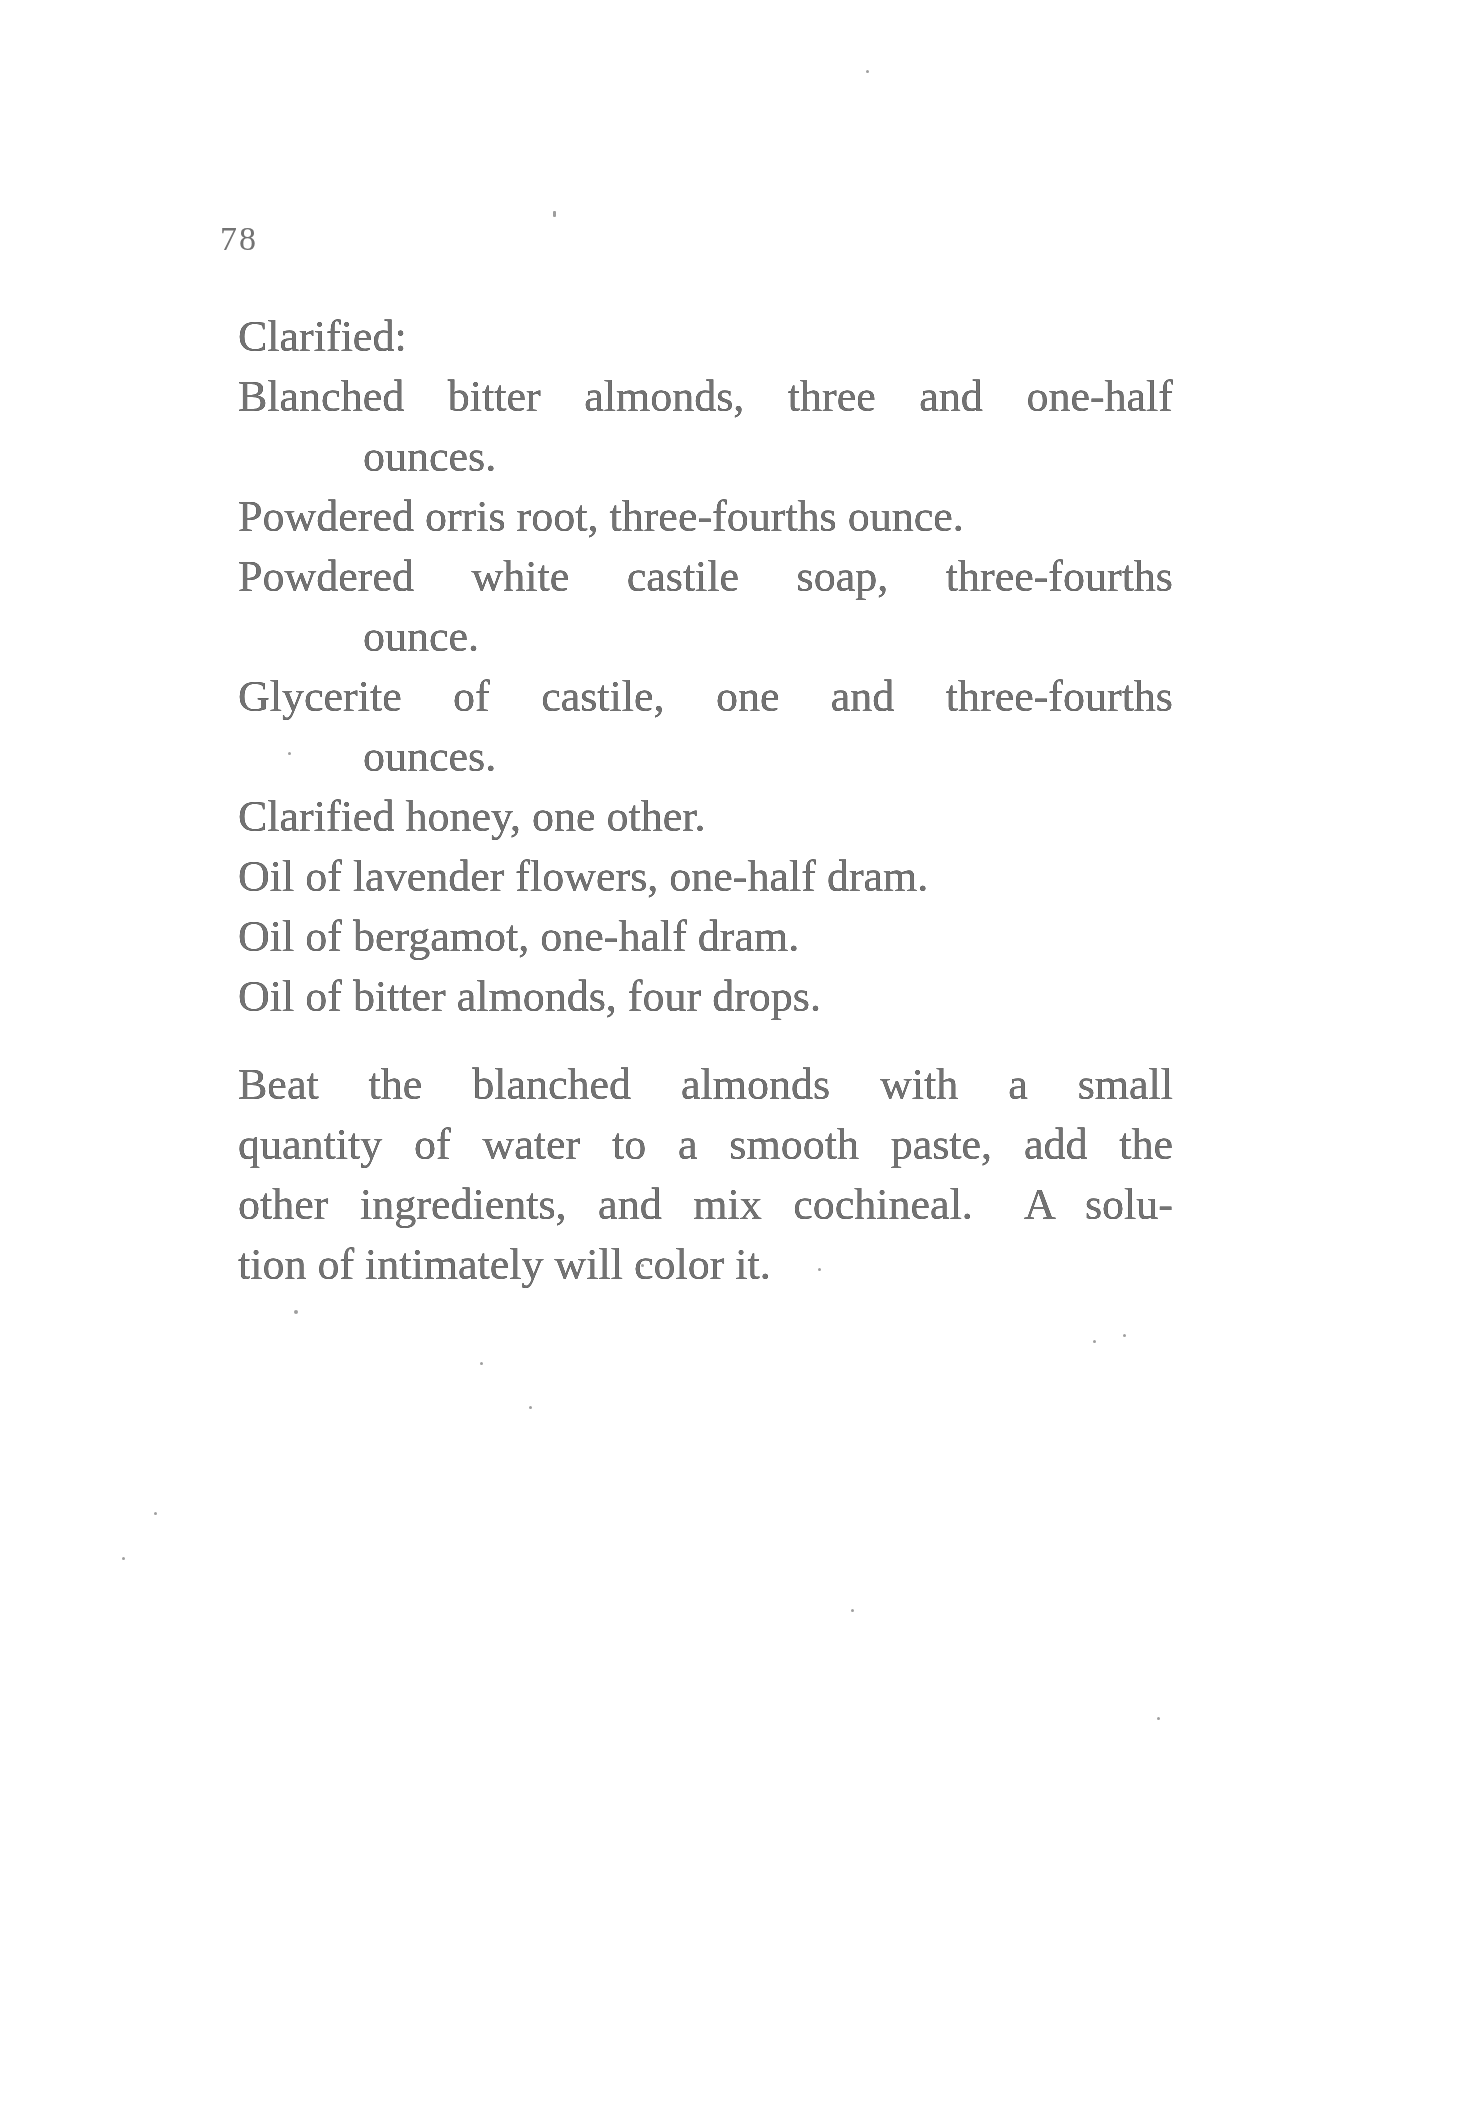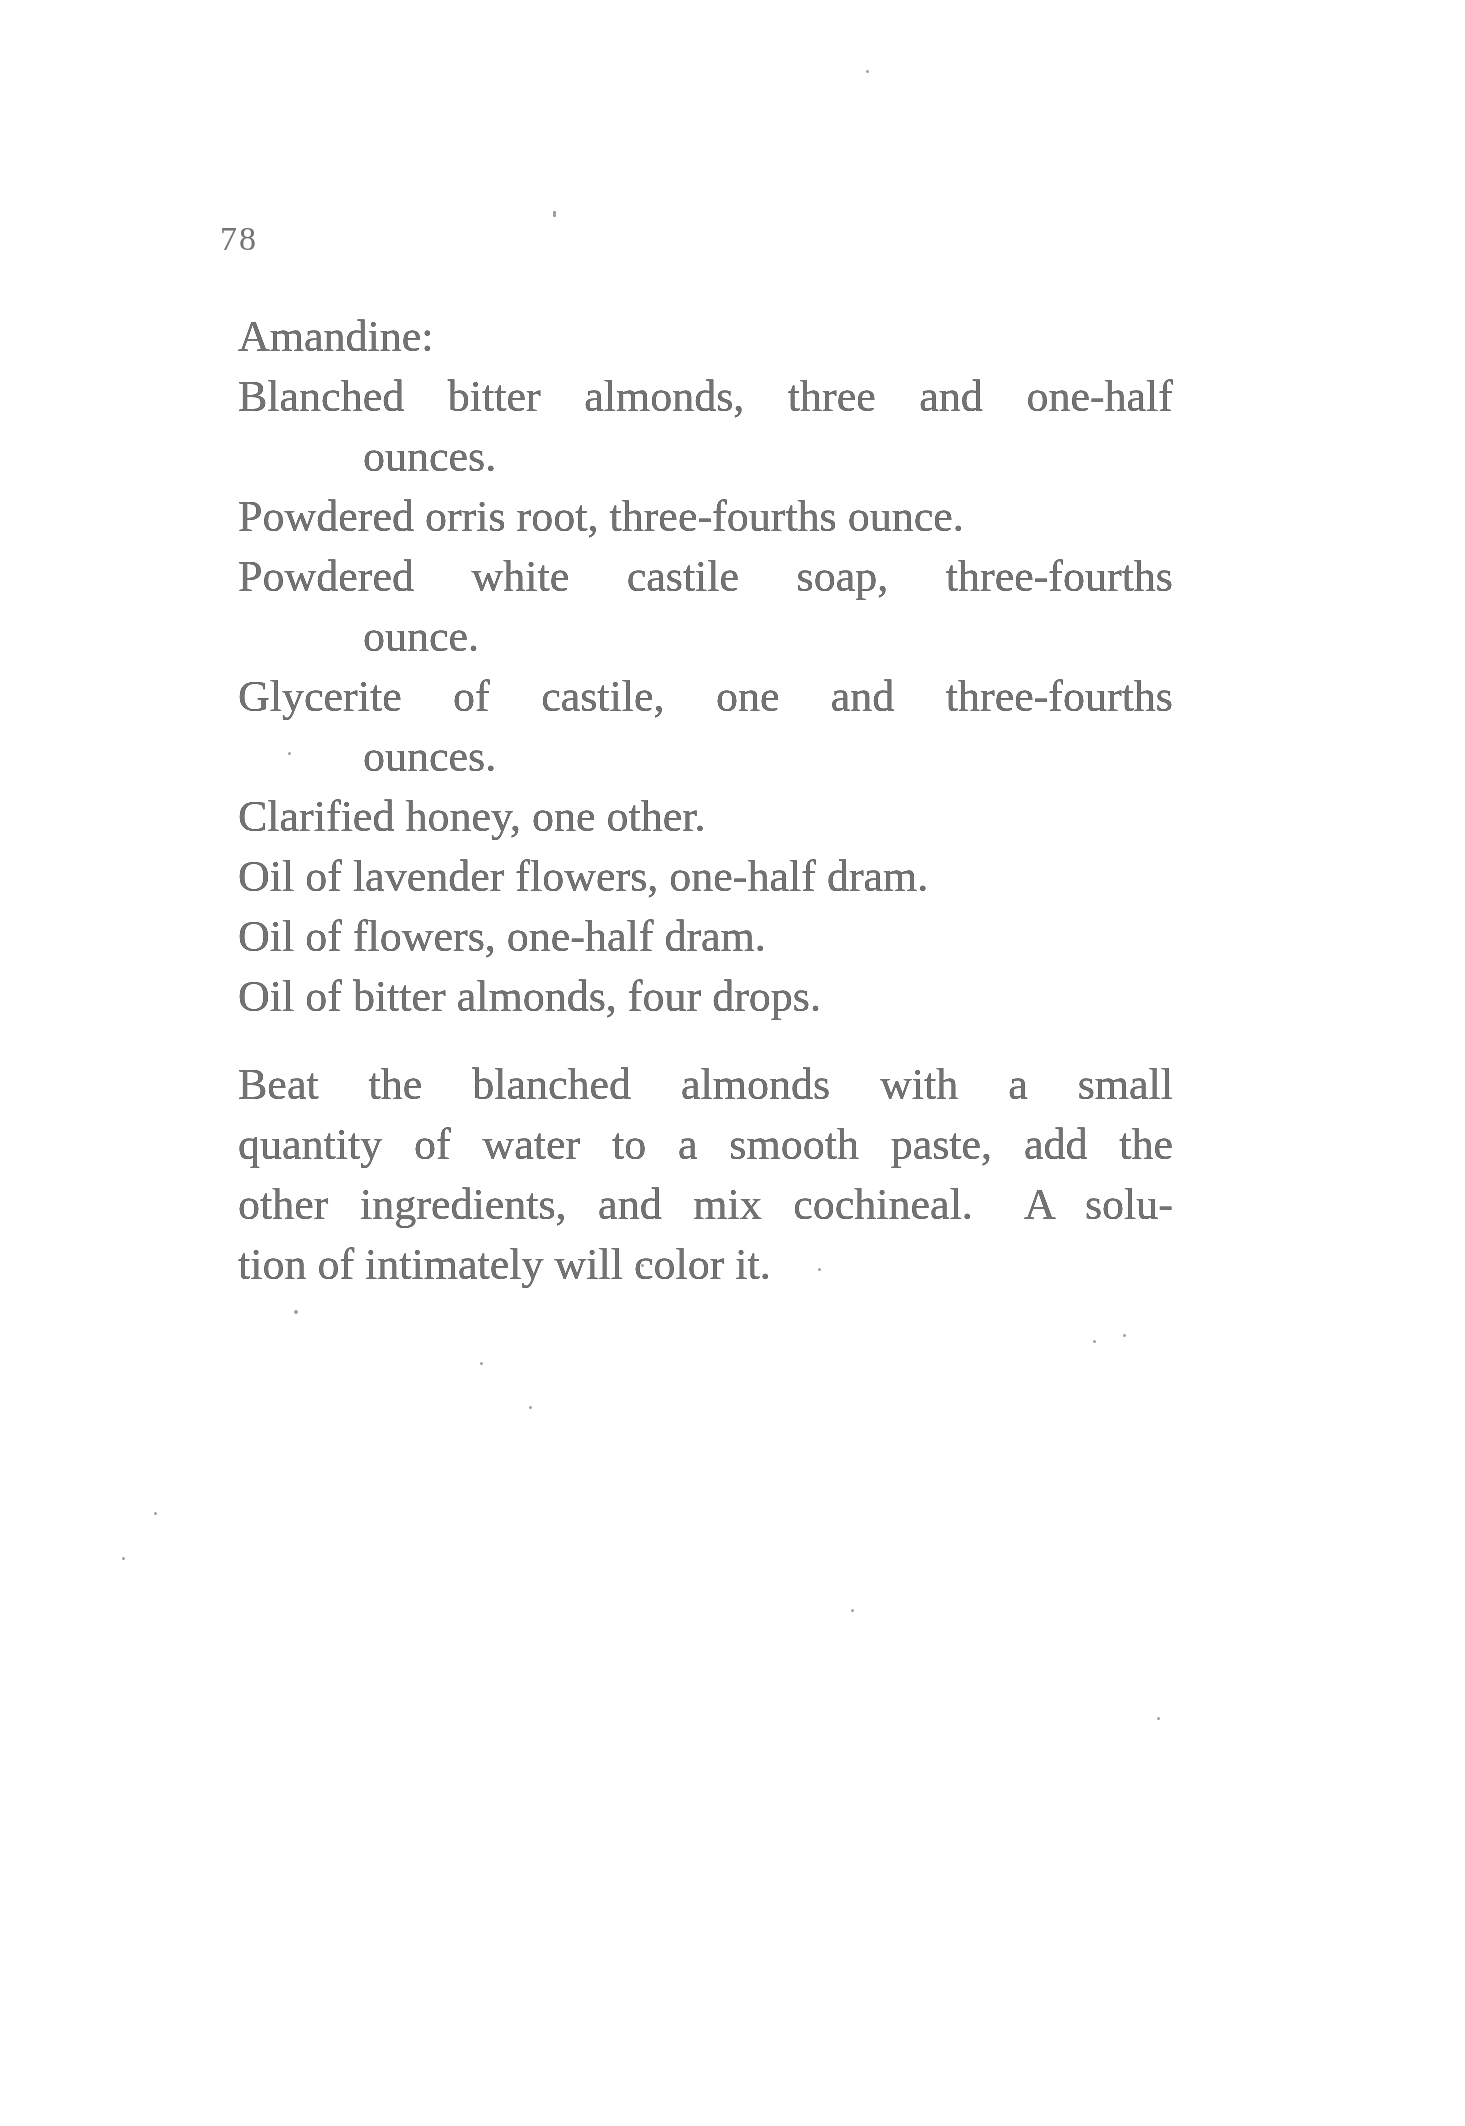--- a/index.html
+++ b/index.html
@@ -55,32 +55,32 @@
 </head>
 <body>
 
 <div class="page">
 
   <div class="running-head">
     <span class="page-number">78</span>
   </div>
 
   <div class="body-block">
-    <div class="line">Amandine:</div>
+    <div class="line">Clarified:</div>
 
     <div class="line ind1 just">Blanched bitter almonds, three and one-half</div>
     <div class="line ind2">ounces.</div>
     <div class="line ind1">Powdered orris root, three-fourths ounce.</div>
     <div class="line ind1 just">Powdered white castile soap, three-fourths</div>
     <div class="line ind2">ounce.</div>
     <div class="line ind1 just">Glycerite of castile, one and three-fourths</div>
     <div class="line ind2">ounces.</div>
     <div class="line ind1">Clarified honey, one other.</div>
     <div class="line ind1">Oil of lavender flowers, one-half dram.</div>
-    <div class="line ind1">Oil of flowers, one-half dram.</div>
+    <div class="line ind1">Oil of bergamot, one-half dram.</div>
     <div class="line ind1">Oil of bitter almonds, four drops.</div>
 
     <div class="para">
       <div class="line ind1 just">Beat the blanched almonds with a small</div>
       <div class="line just">quantity of water to a smooth paste, add the</div>
       <div class="line just">other ingredients, and mix cochineal.  A solu-</div>
       <div class="line">tion of intimately will color it.</div>
     </div>
   </div>
 

